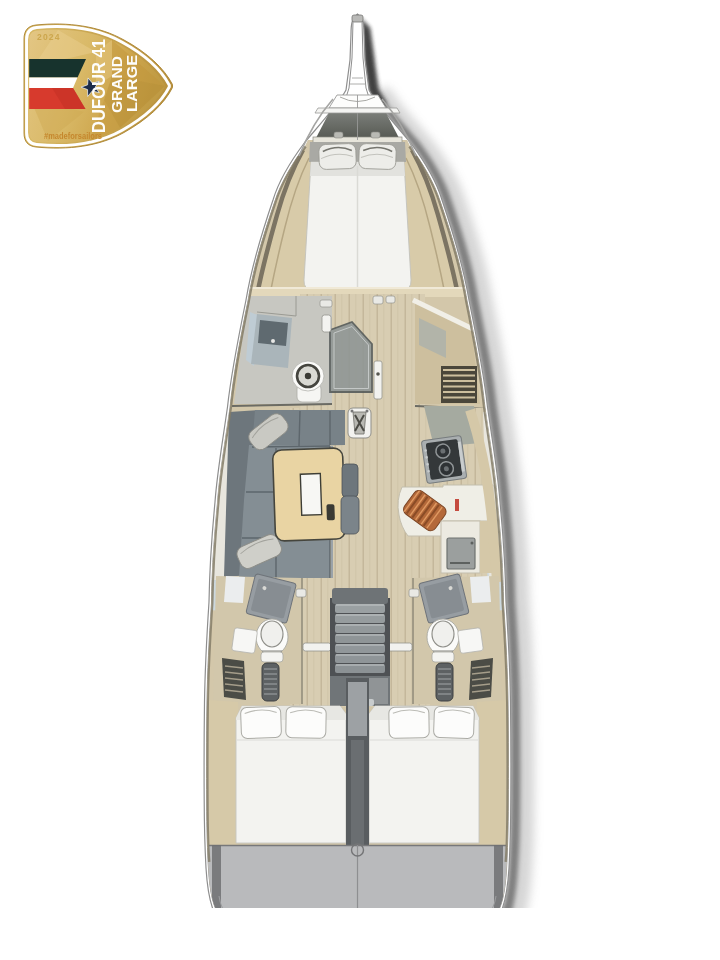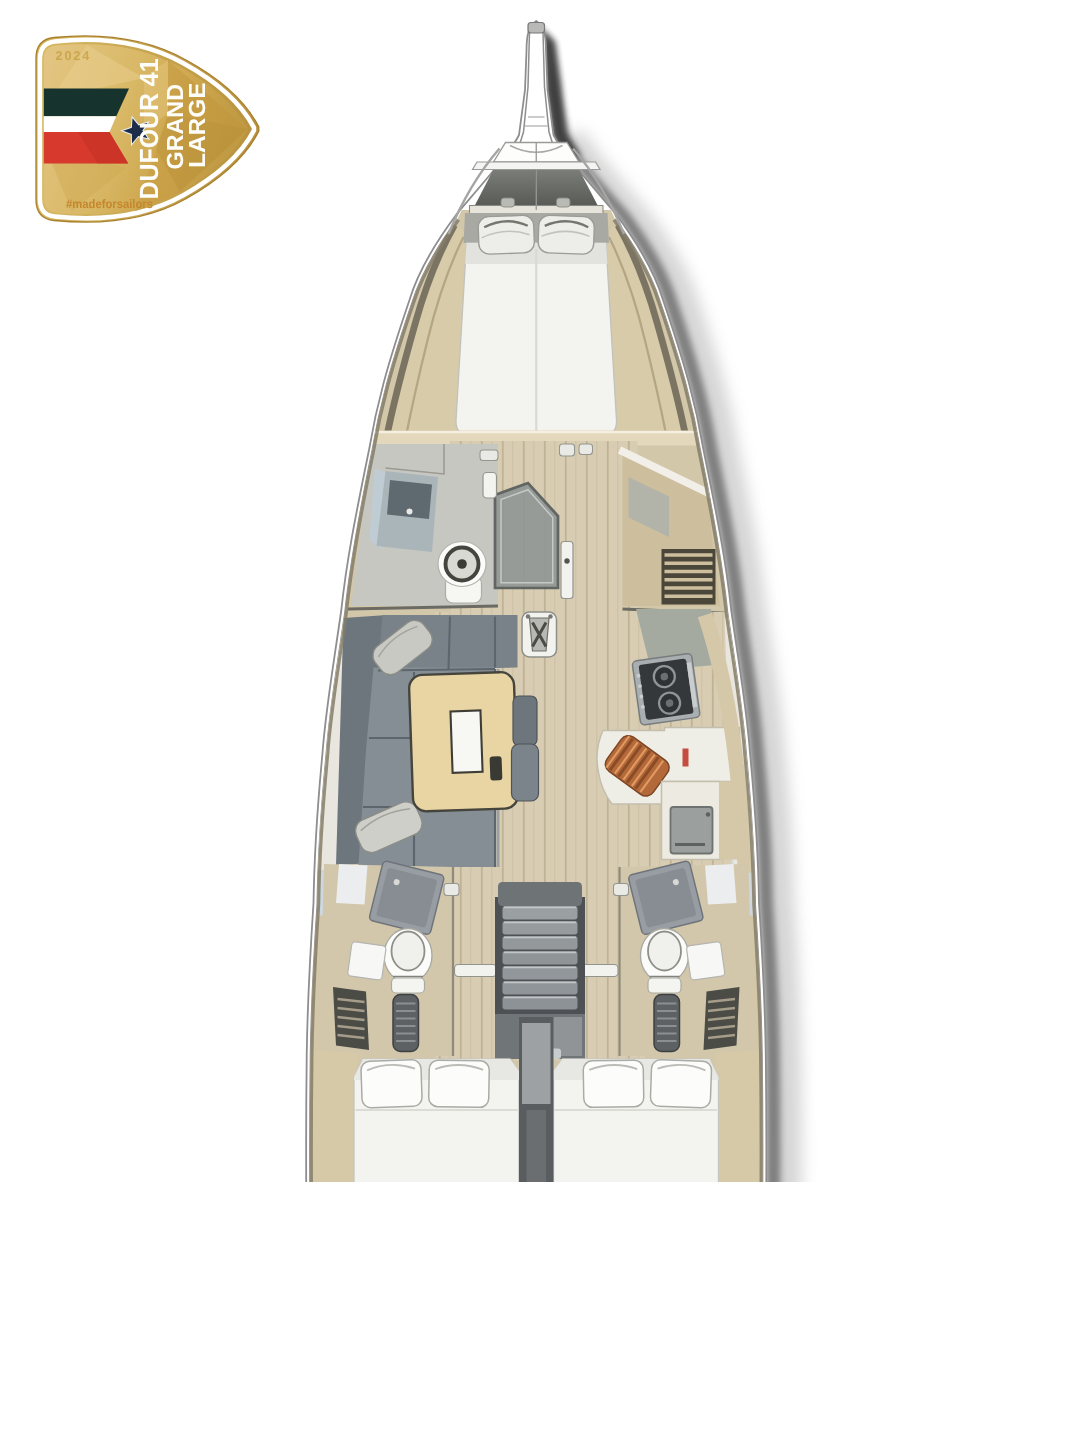--- a/index.html
+++ b/index.html
@@ -1,16 +1,16 @@
 <!DOCTYPE html>
 <html><head>
 <meta charset="utf-8">
 <style>
   html,body{margin:0;padding:0;background:#ffffff;}
-  .page{position:relative;width:720px;height:788px;background:#c4b5fd;overflow:hidden;
+  .page{position:relative;width:720px;height:908px;background:#c4b5fd;overflow:hidden;
         font-family:"Liberation Sans", sans-serif;}
 </style>
 </head>
 <body>
 <div class="page">
 <svg width="720" height="960" viewBox="0 0 720 960" xmlns="http://www.w3.org/2000/svg">
 <defs>
   <linearGradient id="goldface" x1="0" y1="0" x2="1" y2="0.3">
     <stop offset="0" stop-color="#e3c684"></stop>
     <stop offset="0.45" stop-color="#d9b967"></stop>

